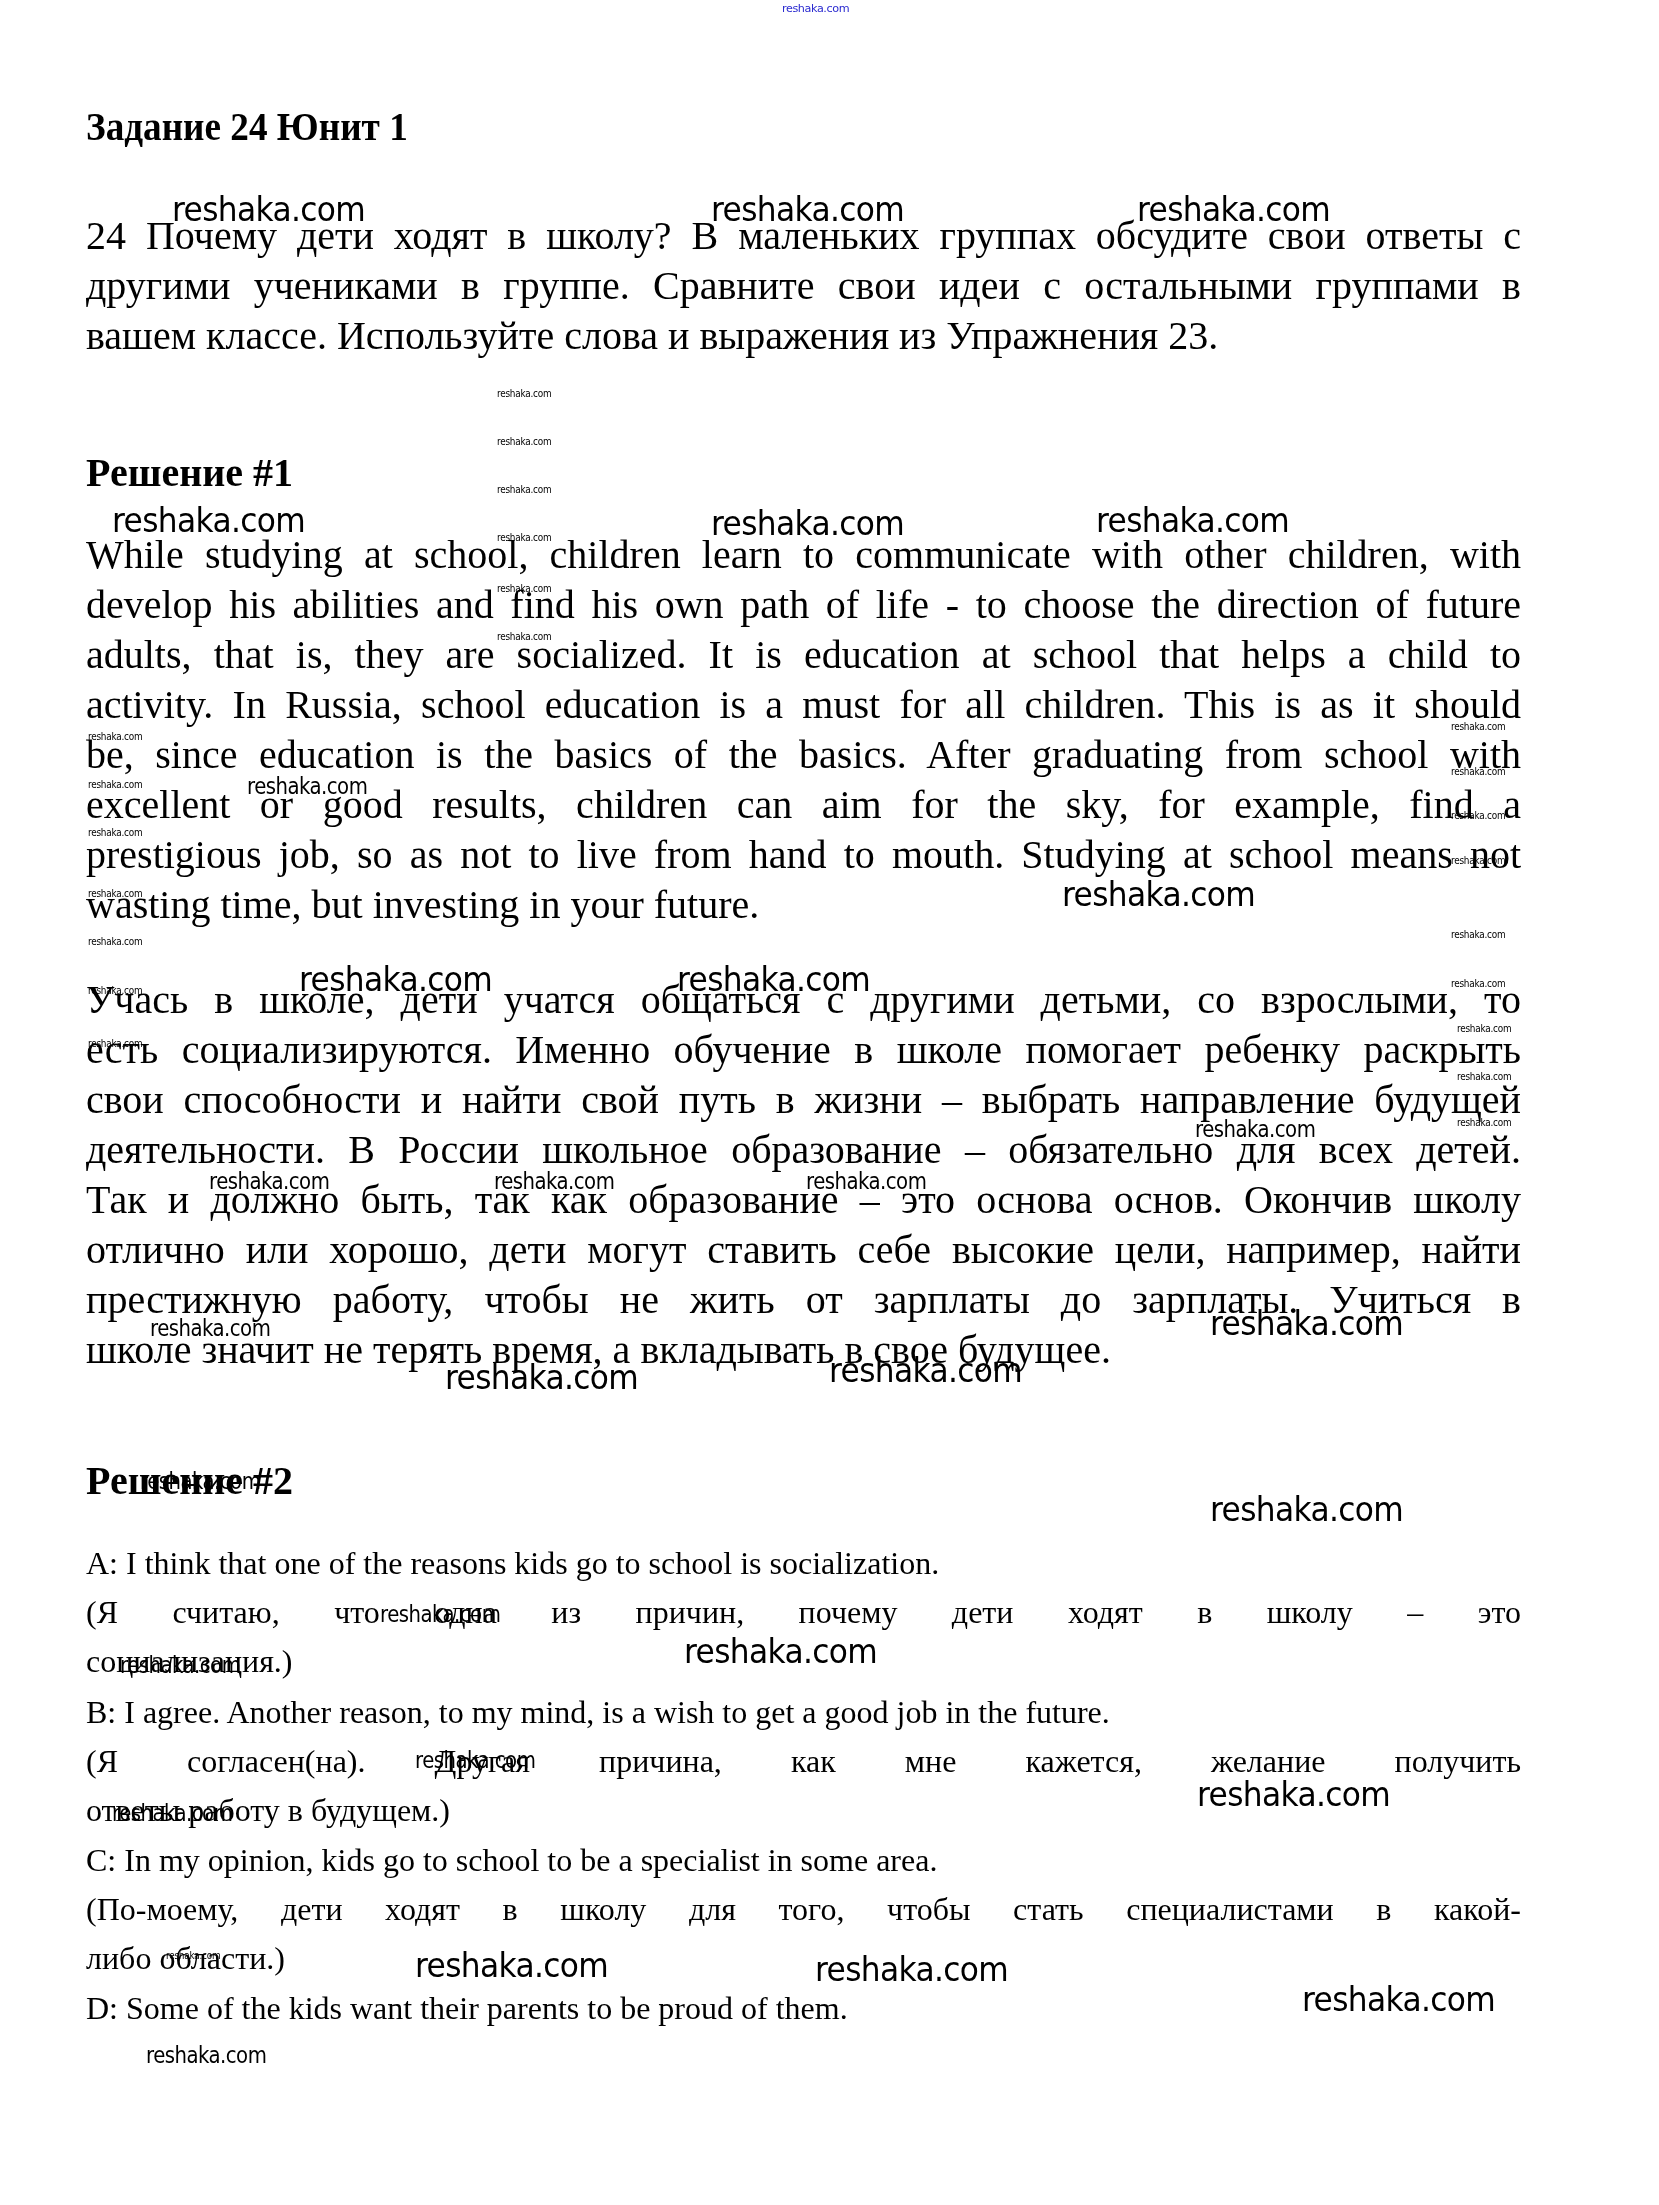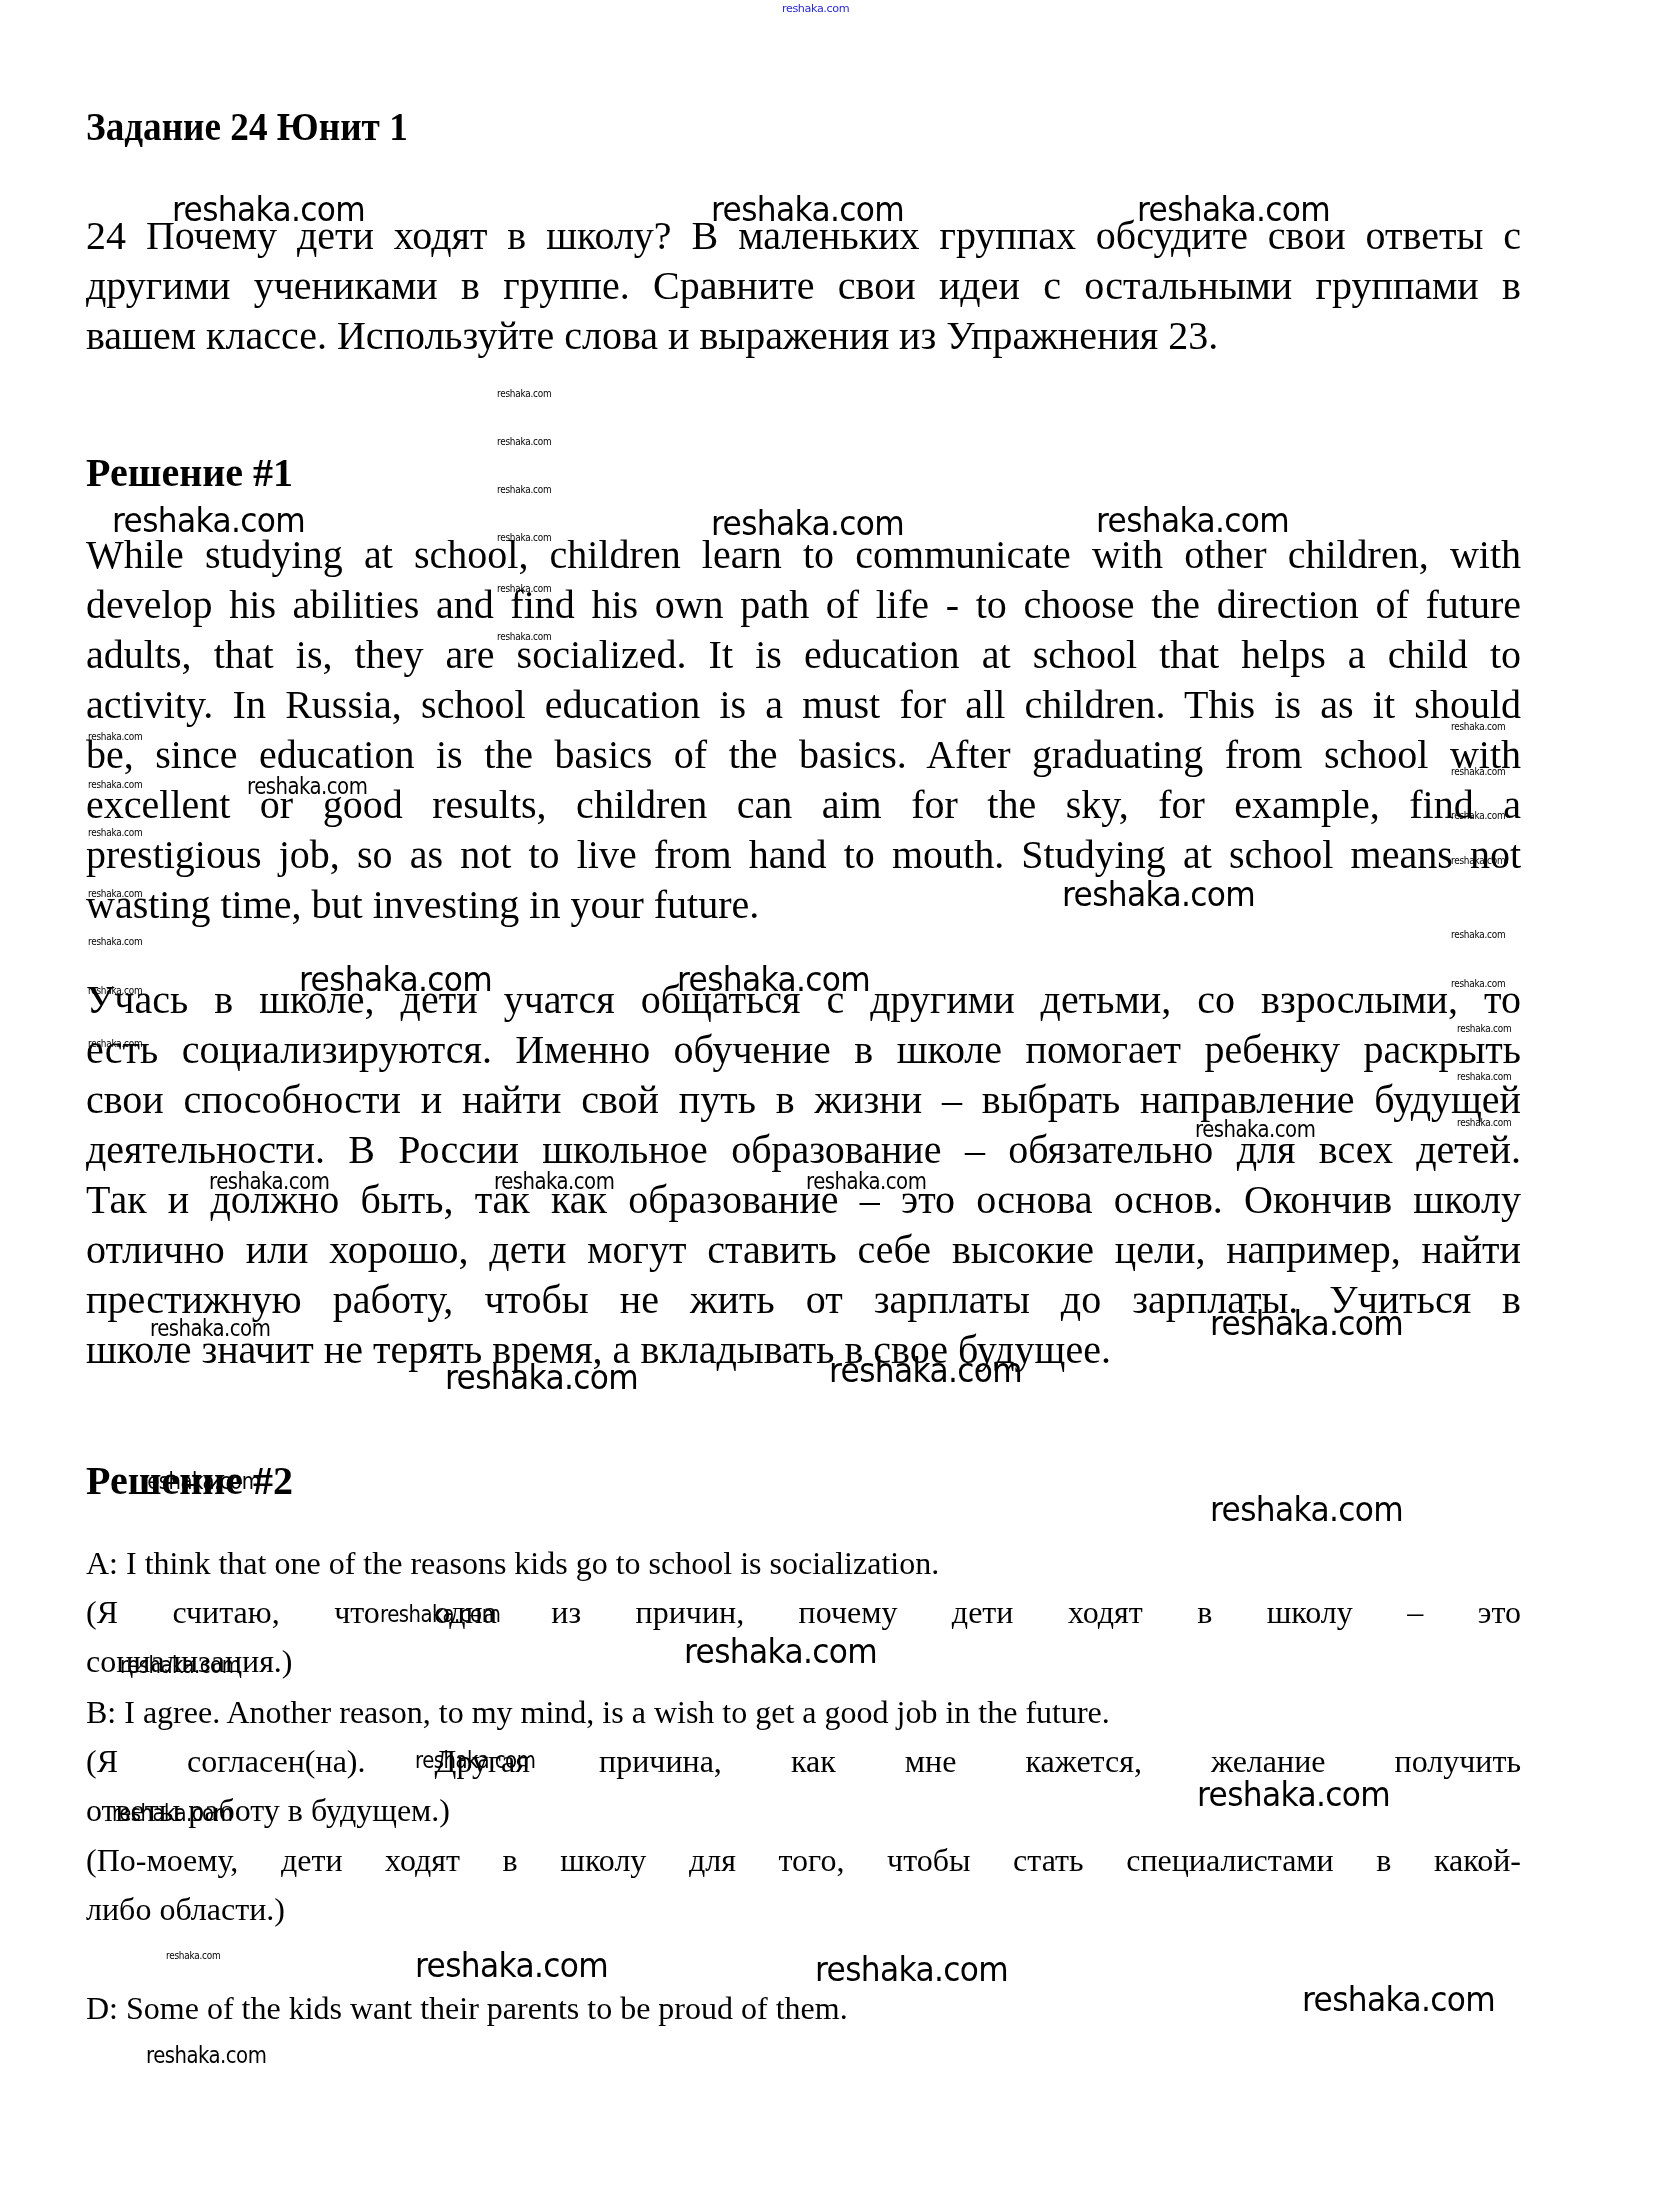--- a/index.html
+++ b/index.html
@@ -63,20 +63,21 @@
   <span class="ln">социализация.)</span>
 </div>
 
 <div class="abs dlg" style="top:1688px;">
   <span class="ln">B: I agree. Another reason, to my mind, is a wish to get a good job in the future.</span>
   <span class="ln j">(Я согласен(на). Другая причина, как мне кажется, желание получить</span>
   <span class="ln">ответы работу в будущем.)</span>
 </div>
 
 <div class="abs dlg" style="top:1836px;">
+  <span class="ln">C: In my opinion, kids go to school to be a specialist in some area.</span>
   <span class="ln j">(По-моему, дети ходят в школу для того, чтобы стать специалистами в какой-</span>
   <span class="ln">либо области.)</span>
 </div>
 
 <div class="abs dlg" style="top:1984px;">
   <span class="ln">D: Some of the kids want their parents to be proud of them.</span>
 </div>
 
 <div class="abs wm-big" style="left:172px;top:189px;">reshaka.com</div>
 <div class="abs wm-big" style="left:711px;top:189px;">reshaka.com</div>

